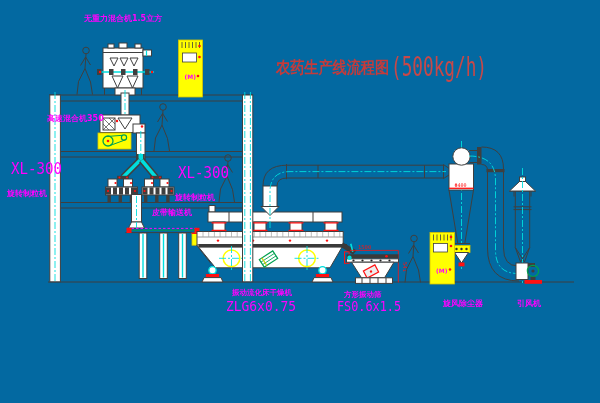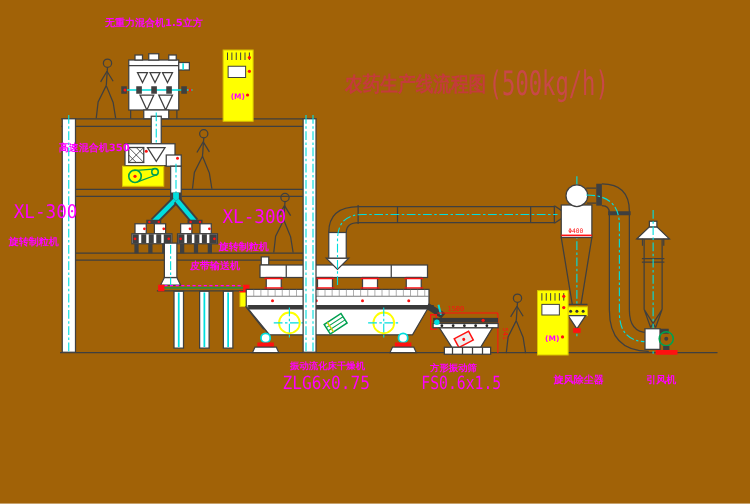--- a/index.html
+++ b/index.html
@@ -1,16 +1,16 @@
 <!DOCTYPE html>
 <html><head>
 <meta charset="utf-8">
 <style>
   html,body{margin:0;padding:0;background:#fff;}
-  #wrap{position:relative;width:600px;height:403px;background:#a16207;overflow:hidden;}
+  #wrap{position:relative;width:600px;height:403px;background:#0369a1;overflow:hidden;}
   svg{display:block;}
   .ln{stroke:#3f3f3f;fill:none;stroke-width:1;}
   .wf{fill:#fff;stroke:#3f3f3f;stroke-width:1;}
   .dk{fill:#3f3f3f;stroke:none;}
   .cy{stroke:#00dede;fill:none;}
   .cyd{stroke:#00dede;fill:none;stroke-width:0.9;stroke-dasharray:7 2 2 2;}
   .rd{fill:#ff1111;stroke:none;}
   .rln{stroke:#ff1111;fill:none;}
   .yf{fill:#ffff00;stroke:#d9c400;stroke-width:0.8;}
   .gn{stroke:#00a050;fill:none;}

